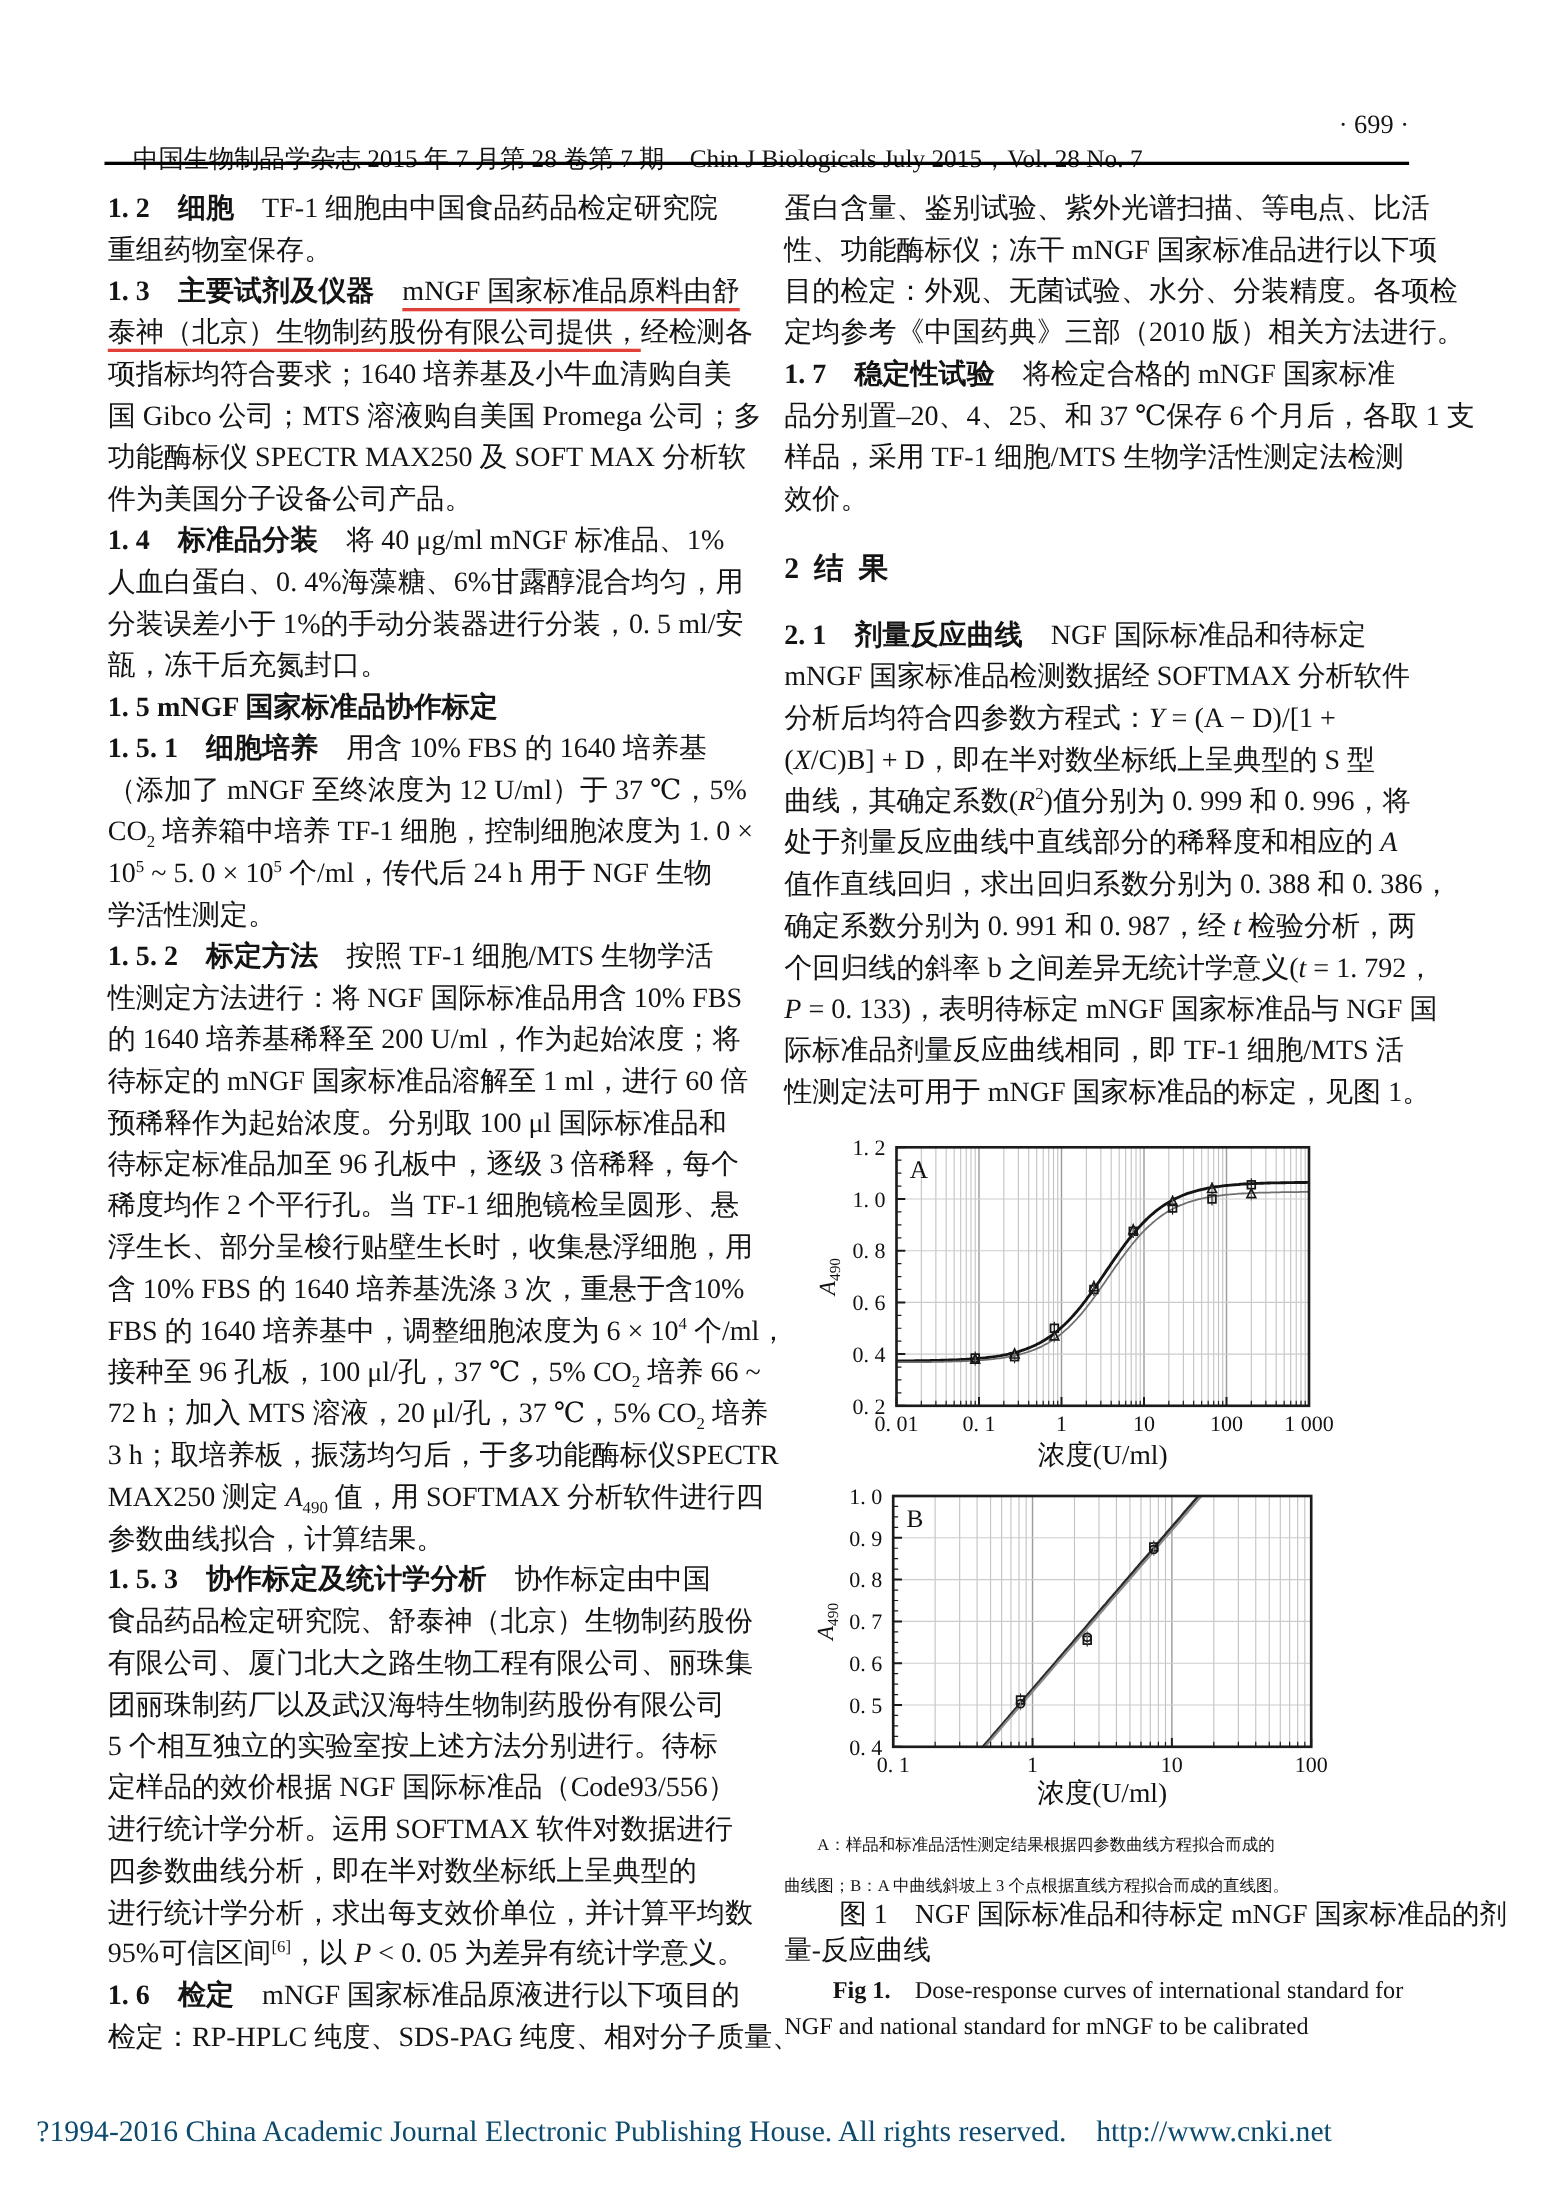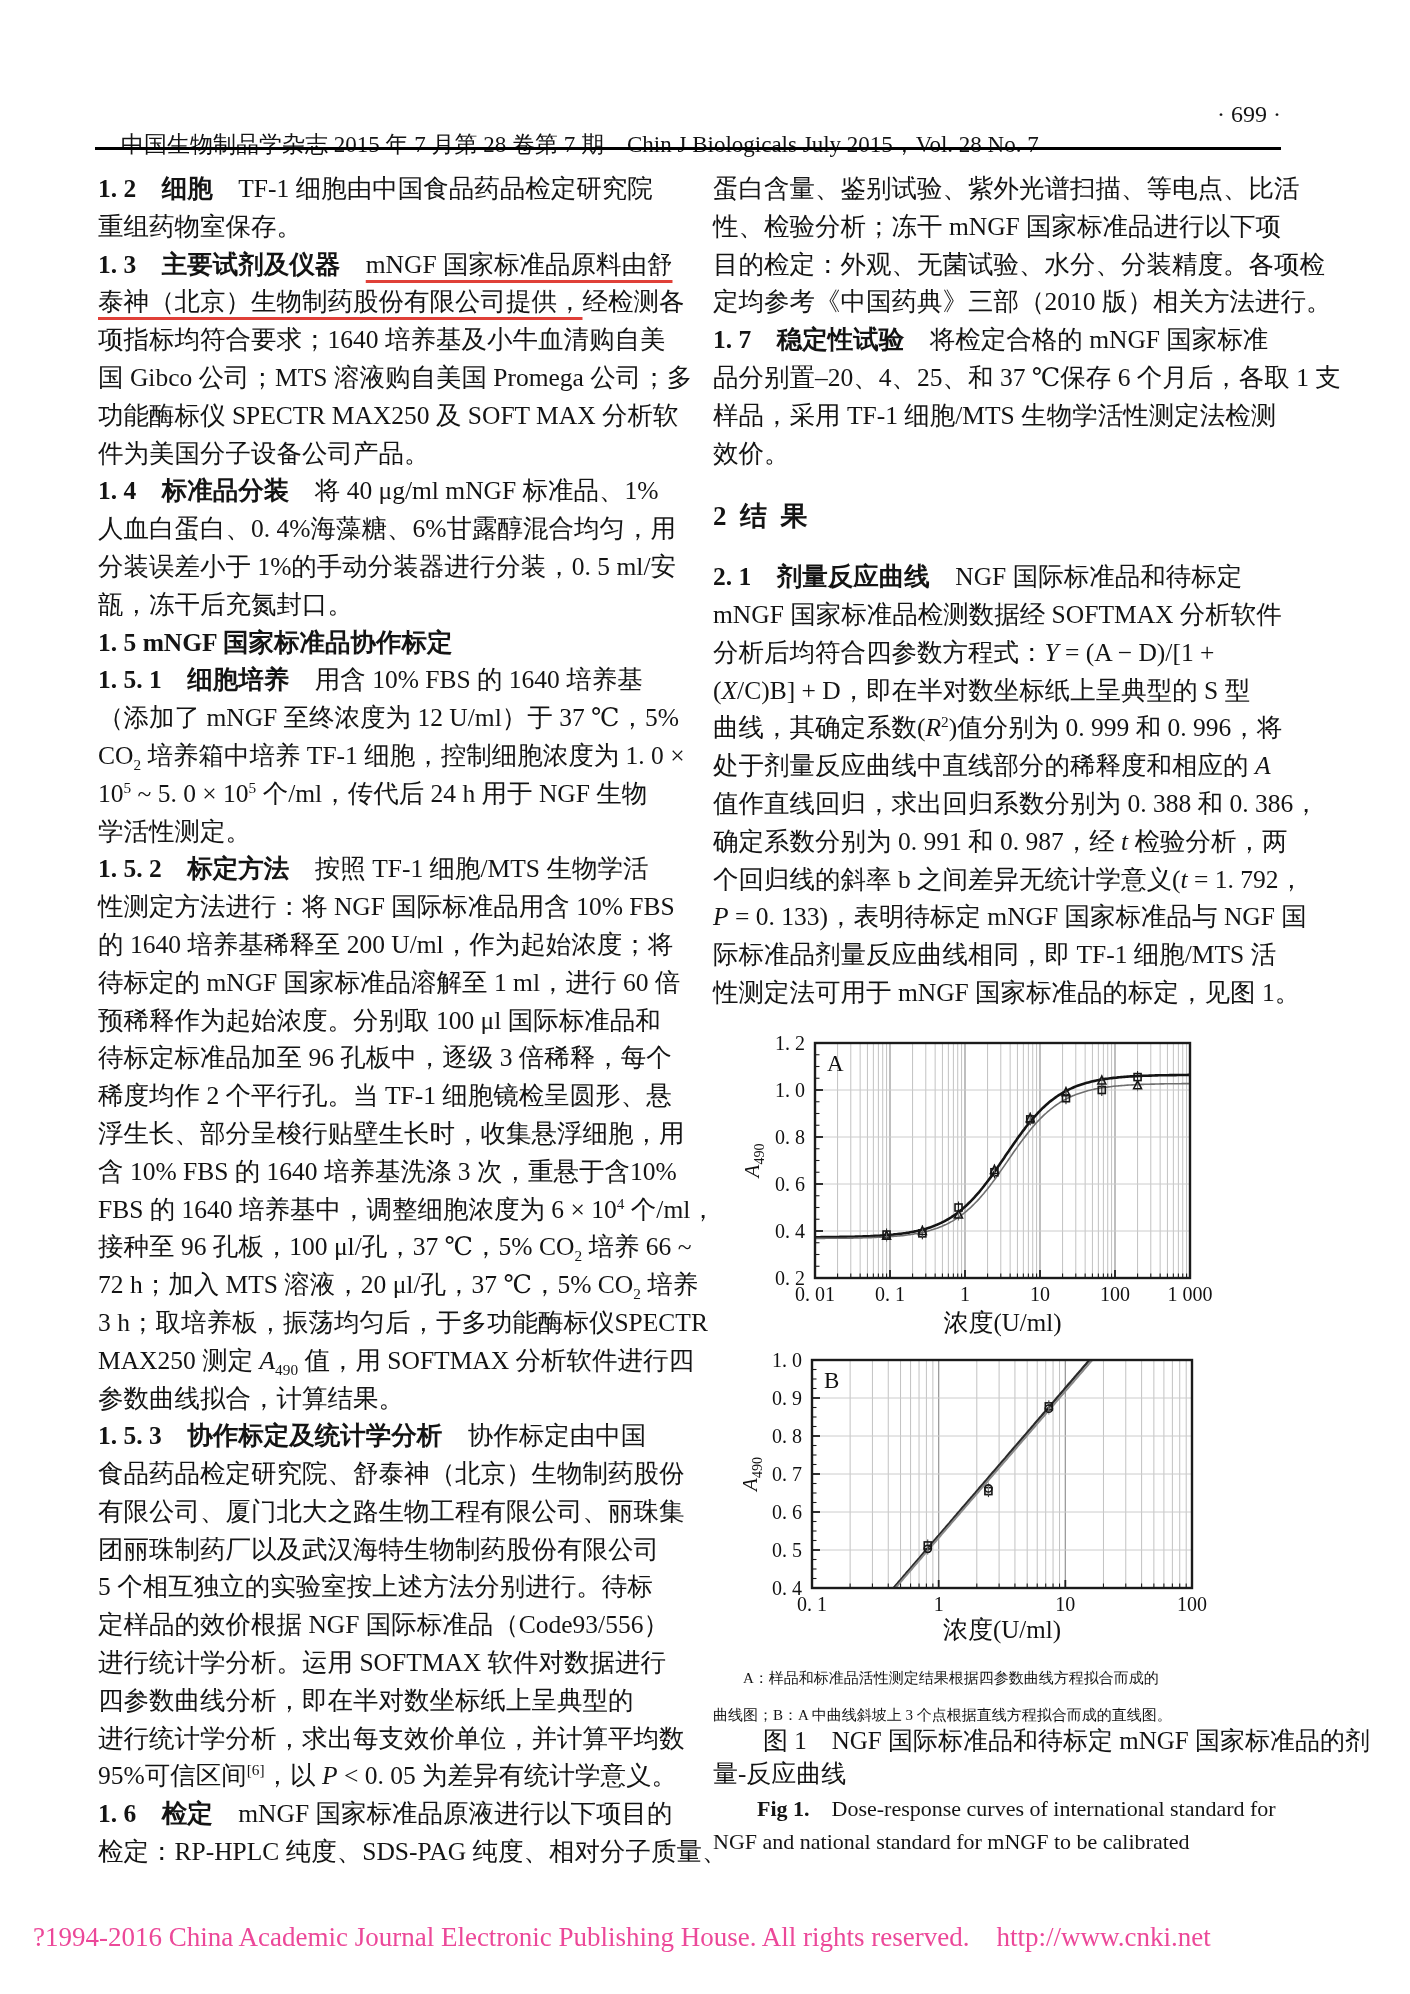--- a/index.html
+++ b/index.html
@@ -19,21 +19,21 @@
   .chart{position:absolute;}
   .chart-a{left:713px;top:1035px;width:530px;height:306px;}
   .chart-b{left:713px;top:1348px;width:530px;height:296px;}
   .fig-notes{position:absolute;left:713px;top:1660px;width:576px;font-size:15px;}
   .fig-notes .line{height:37px;line-height:37px;white-space:normal;}
   .fig-cn{position:absolute;left:713px;top:1724px;width:576px;font-size:25px;font-weight:normal;}
   .fig-cn .line{height:33px;line-height:33px;}
   .fig-en{position:absolute;left:713px;top:1792px;width:576px;font-size:22px;}
   .fig-en .line{height:33px;line-height:33px;}
   .ind{text-indent:2em;}
-  .footer{position:absolute;left:33px;top:1922px;font-size:27px;color:#ec4899;white-space:pre;}
+  .footer{position:absolute;left:33px;top:1922px;font-size:27px;color:#0c4a6e;white-space:pre;}
   svg text{font-family:"Liberation Serif","DejaVu Serif",serif;}
 </style>
 </head>
 <body>
 
 <div class="page">
   <div class="pg-header">
     <span class="jline">中国生物制品学杂志 2015 年 7 月第 28 卷第 7 期　Chin J Biologicals July 2015，Vol. 28 No. 7</span>
     <span class="pnum">· 699 ·</span>
   </div>
@@ -83,21 +83,21 @@
       <div class="line">四参数曲线分析，即在半对数坐标纸上呈典型的</div>
       <div class="line">进行统计学分析，求出每支效价单位，并计算平均数</div>
       <div class="line">95%可信区间<sup>[6]</sup>，以 <i>P</i> &lt; 0. 05 为差异有统计学意义。</div>
       <div class="line"><b>1. 6</b>　<b>检定</b>　mNGF 国家标准品原液进行以下项目的</div>
       <div class="line">检定：RP-HPLC 纯度、SDS-PAG 纯度、相对分子质量、</div>
     </div>
 
   <div class="col col-right">
     <div>
         <div class="line">蛋白含量、鉴别试验、紫外光谱扫描、等电点、比活</div>
-        <div class="line">性、检验分析；冻干 mNGF 国家标准品进行以下项</div>
+        <div class="line">性、功能酶标仪；冻干 mNGF 国家标准品进行以下项</div>
         <div class="line">目的检定：外观、无菌试验、水分、分装精度。各项检</div>
         <div class="line">定均参考《中国药典》三部（2010 版）相关方法进行。</div>
         <div class="line"><b>1. 7</b>　<b>稳定性试验</b>　将检定合格的 mNGF 国家标准</div>
         <div class="line">品分别置–20、4、25、和 37 ℃保存 6 个月后，各取 1 支</div>
         <div class="line">样品，采用 TF-1 细胞/MTS 生物学活性测定法检测</div>
         <div class="line">效价。</div>
       </div>
     <div class="h2">2  结  果</div>
     <div>
         <div class="line"><b>2. 1</b>　<b>剂量反应曲线</b>　NGF 国际标准品和待标定</div>

